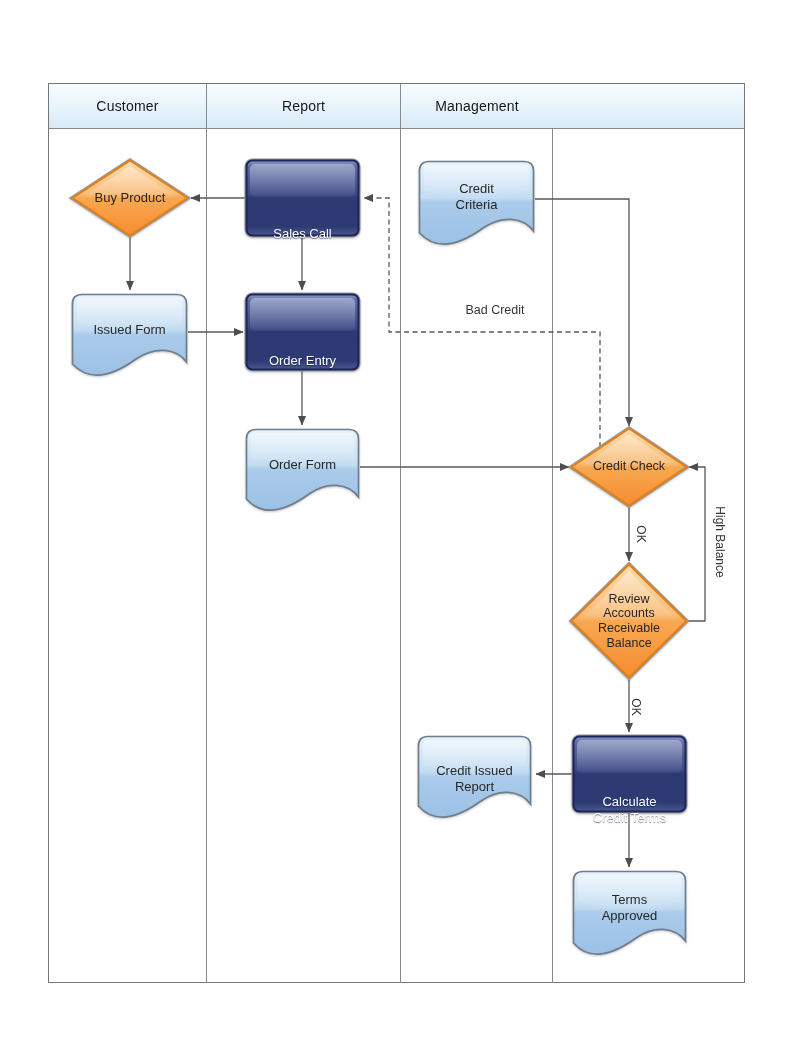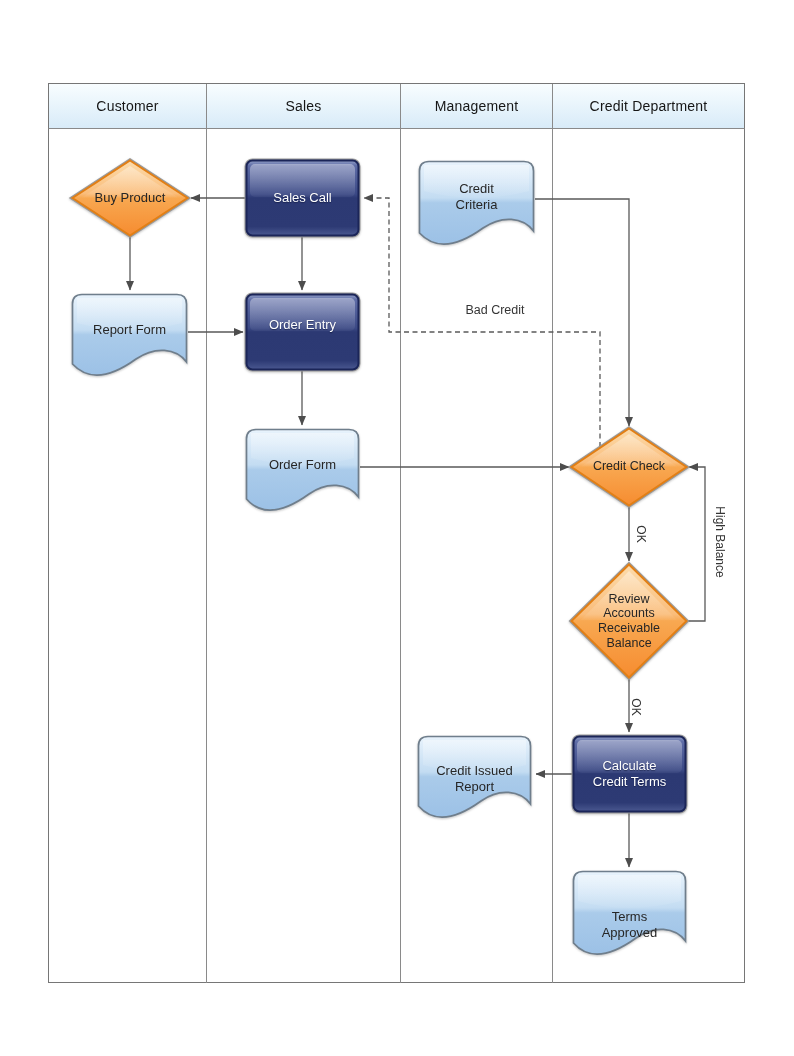--- a/index.html
+++ b/index.html
@@ -30,42 +30,41 @@
 
   svg.layer{position:absolute;left:0;top:0;z-index:3;}
   svg#shapes{filter:drop-shadow(0.5px 1px 1px rgba(40,40,40,.28));}
 
   
   .node-label{
     position:absolute;z-index:4;display:flex;align-items:center;justify-content:center;
     text-align:center;font-size:13px;line-height:1.22;color:#262626;box-sizing:border-box;
     pointer-events:none;
   }
-  .node-label.on-dark{color:#ffffff;text-shadow:0 1px 1px rgba(10,16,50,.55);}
+  .node-label.on-dark{color:#ffffff;text-shadow:0 1px 1px rgba(10,16,50,.55);margin-top:36px;}
   .edge-label{
     position:absolute;z-index:4;display:flex;align-items:center;justify-content:center;
     font-size:12px;color:#353535;text-align:center;pointer-events:none;white-space:nowrap;
   }
   .rot90{transform:rotate(90deg);transform-origin:center center;}
 </style>
 </head>
 <body>
 
 <div id="canvas">
 
   <div class="table-frame"></div>
   <div class="lane-divider ld-1"></div>
   <div class="lane-divider ld-2"></div>
   <div class="lane-divider ld-3"></div>
 
   <div class="header-row">
     <div class="header-cell hc-1">Customer</div>
-    <div class="header-cell hc-2">Sales</div>
+    <div class="header-cell hc-2">Report</div>
     <div class="header-cell hc-3">Management</div>
-    <div class="header-cell hc-4">Credit Department</div>
   </div>
 
   <svg class="layer" id="edges" width="794" height="1056">
     <defs>
       <marker id="arr" viewBox="0 0 9.5 8" markerWidth="9.5" markerHeight="8" refX="9" refY="4" orient="auto" markerUnits="userSpaceOnUse">
         <path d="M0 0 L9.5 4 L0 8 Z" fill="#4d4d4d"></path>
       </marker>
     </defs>
     <g stroke="#595959" stroke-width="1.3" fill="none">
       <path d="M245 198 H191" marker-end="url(#arr)"></path>
@@ -169,28 +168,28 @@
     </g>
 
     <g transform="translate(572,870)">
       <path d="M1.5 11 Q1.5 1.5 11 1.5 L104 1.5 Q113.5 1.5 113.5 11 L113.5 71 C103 57,82 55,64 68 C46 81,20 94,1.5 73 Z" fill="url(#gDoc)" stroke="#6F7E8C" stroke-width="1.7"></path>
       <path d="M6 5 H109 V31 Q57 45 6 31 Z" fill="url(#gGloss)"></path>
     </g>
   </svg>
 
   <div class="node-label" style="left:70px;top:158px;width:120px;height:80px;">Buy Product</div>
   <div class="node-label on-dark" style="left:245px;top:159px;width:115px;height:78px;">Sales Call</div>
-  <div class="node-label" style="left:71px;top:293px;width:117px;height:86px;padding-bottom:12px;">Report Form</div>
+  <div class="node-label" style="left:71px;top:293px;width:117px;height:86px;padding-bottom:12px;">Issued Form</div>
   <div class="node-label on-dark" style="left:245px;top:293px;width:115px;height:63px;">Order Entry</div>
   <div class="node-label" style="left:418px;top:160px;width:117px;height:88px;padding:0 26px 14px;">Credit Criteria</div>
   <div class="node-label" style="left:245px;top:428px;width:115px;height:86px;padding-bottom:12px;">Order Form</div>
   <div class="node-label" style="left:569px;top:562px;width:120px;height:118px;padding:0 16px;font-size:12.5px;line-height:1.18;">Review Accounts Receivable Balance</div>
   <div class="node-label" style="left:569px;top:426px;width:120px;height:82px;padding:0 6px;font-size:12.5px;">Credit Check</div>
   <div class="node-label on-dark" style="left:572px;top:735px;width:115px;height:78px;padding:0 14px;">Calculate Credit Terms</div>
   <div class="node-label" style="left:417px;top:735px;width:115px;height:86px;padding:12px 15px 10px;">Credit Issued Report</div>
-  <div class="node-label" style="left:572px;top:870px;width:115px;height:88px;padding:0 21px 12px;margin-top:17px;">Terms Approved</div>
+  <div class="node-label" style="left:572px;top:870px;width:115px;height:88px;padding:0 21px 12px;">Terms Approved</div>
 
   <div class="edge-label" style="left:445px;top:302px;width:100px;height:16px;font-size:12.5px;">Bad Credit</div>
   <div class="edge-label rot90" style="left:611px;top:526px;width:60px;height:16px;">OK</div>
   <div class="edge-label rot90" style="left:606px;top:699px;width:60px;height:16px;">OK</div>
   <div class="edge-label rot90" style="left:675px;top:534px;width:90px;height:16px;">High Balance</div>
 
 </div>
 
 </body></html>

